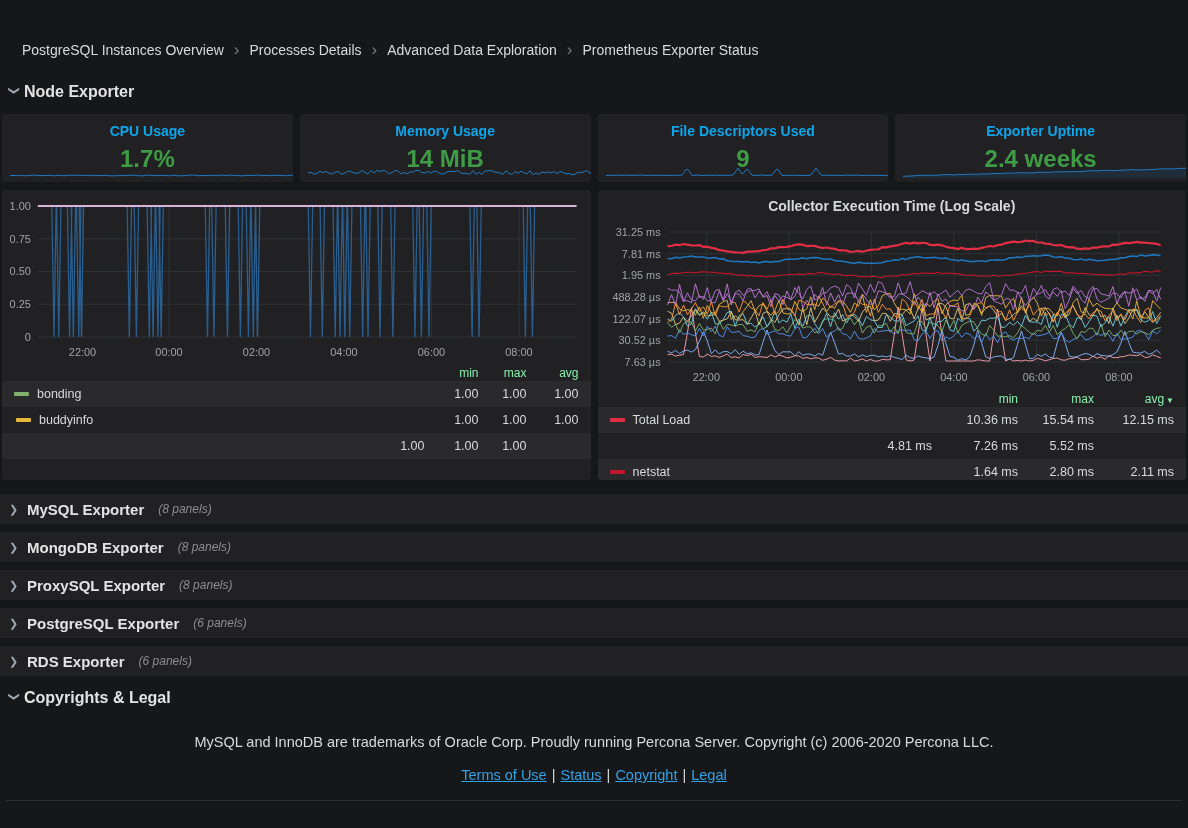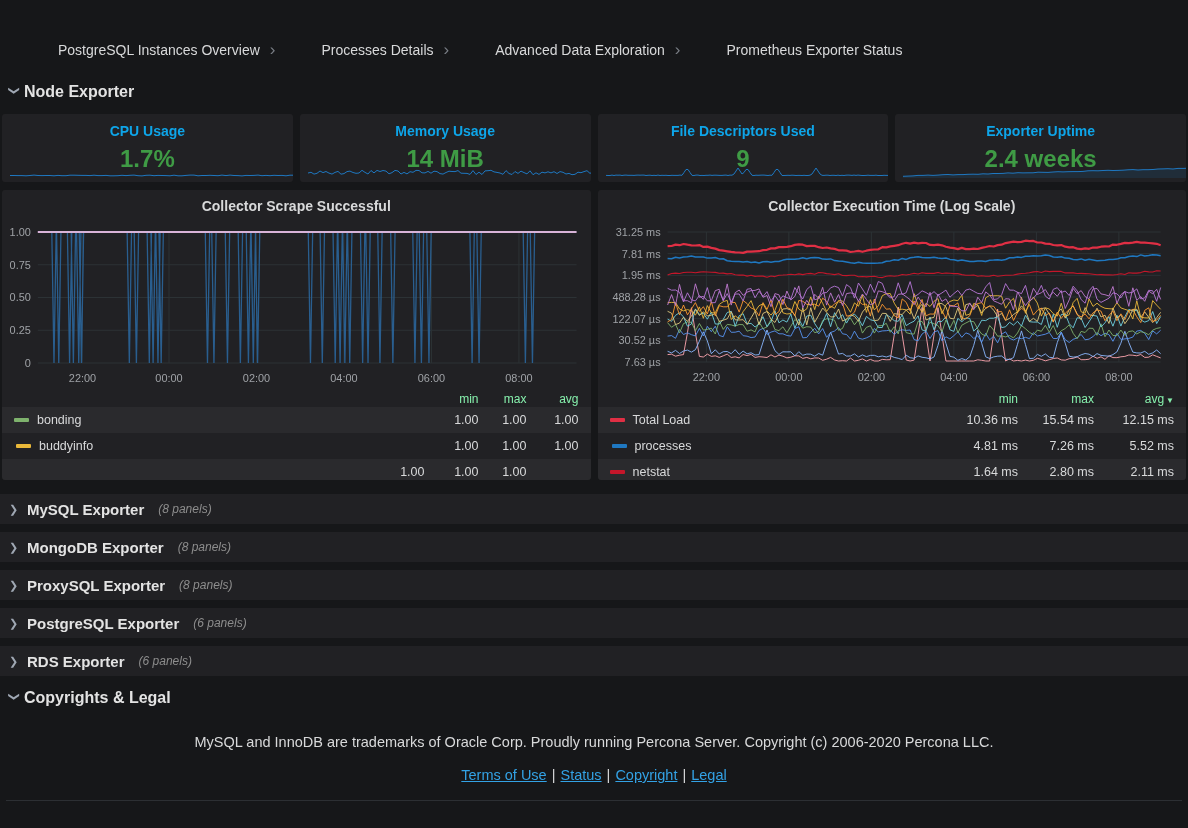--- a/index.html
+++ b/index.html
@@ -6,21 +6,21 @@
   html,body { width:1188px; height:828px; overflow:hidden; }
   body {
     background:#161719;
     font-family:"Liberation Sans","DejaVu Sans",sans-serif;
     color:#d8d9da;
   }
   .page { width:1188px; height:828px; position:relative; }
 
   
   .breadcrumb { padding:42px 0 0 22px; font-size:14px; display:flex; align-items:center; }
-  .crumb { color:#d8d9da; cursor:pointer;margin-left:36px; }
+  .crumb { color:#d8d9da; cursor:pointer; }
   .crumb-sep { color:#787d84; margin:0 10px; font-size:17px; line-height:14px; }
 
   
   .section-header { display:flex; align-items:center; margin-left:8px; cursor:pointer; }
   .section-header.node { margin-top:25px; }
   .section-header.legal-h { margin-top:13px; }
   .chev { color:#9fa7b3; font-size:11px; width:16px; display:inline-block; }
   .chev.expanded { transform:rotate(90deg); transform-origin:40% 50%; }
   .section-title { font-size:16px; font-weight:bold; color:#e3e3e3; }
 
@@ -111,21 +111,20 @@
         <div class="stat-value">2.4 weeks</div>
         <svg class="stat-spark" viewBox="0 0 300 24" preserveAspectRatio="none">
           <polygon points="0,21.296002082247288 5,21.14291049047994 10,20.872355767370514 15,20.4377271858044 20,20.42884683126273 25,20.057749333636213 30,20.41561067420989 35,20.072926910376797 40,19.74944724285354 45,19.53295843829401 50,19.94294784331384 55,19.61200573400905 60,19.565426589781417 65,19.279103248721608 70,19.164940448462342 75,19.253470445470885 80,18.813915340524787 85,19.000233249537025 90,18.52644447167404 95,18.515684353808563 100,18.435668986601133 105,17.904369688406586 110,18.162640102828544 115,17.74700896133048 120,17.869294775184244 125,17.80394250668275 130,17.831910945599276 135,17.210410120384765 140,17.34826299577641 145,17.40692107717817 150,16.970427692728116 155,16.70276801066163 160,16.92591781828863 165,16.655927702831107 170,16.643171917103853 175,16.56419288365481 180,16.355984850693492 185,15.833937171163658 190,15.692684111821777 195,15.75676014730707 200,15.482561086273442 205,15.319199990093088 210,15.461756094545127 215,15.432823399982103 220,15.165874282860507 225,14.841136211296543 230,14.63152306835788 235,15.00208831432586 240,14.650574572291225 245,14.746070755474891 250,14.475281934052084 255,13.967184580350294 260,13.859616395939762 265,13.672713533354303 270,13.995369783695788 275,13.384832619146135 280,13.393693178178122 285,13.162091820361093 290,13.010580221672232 295,13.0810666431052 300,12.707633620360866 300,23 0,23" fill="rgba(31,120,193,0.14)"></polygon>
           <polyline points="0.0,21.3 5.0,21.1 10.0,20.9 15.0,20.4 20.0,20.4 25.0,20.1 30.0,20.4 35.0,20.1 40.0,19.7 45.0,19.5 50.0,19.9 55.0,19.6 60.0,19.6 65.0,19.3 70.0,19.2 75.0,19.3 80.0,18.8 85.0,19.0 90.0,18.5 95.0,18.5 100.0,18.4 105.0,17.9 110.0,18.2 115.0,17.7 120.0,17.9 125.0,17.8 130.0,17.8 135.0,17.2 140.0,17.3 145.0,17.4 150.0,17.0 155.0,16.7 160.0,16.9 165.0,16.7 170.0,16.6 175.0,16.6 180.0,16.4 185.0,15.8 190.0,15.7 195.0,15.8 200.0,15.5 205.0,15.3 210.0,15.5 215.0,15.4 220.0,15.2 225.0,14.8 230.0,14.6 235.0,15.0 240.0,14.7 245.0,14.7 250.0,14.5 255.0,14.0 260.0,13.9 265.0,13.7 270.0,14.0 275.0,13.4 280.0,13.4 285.0,13.2 290.0,13.0 295.0,13.1 300.0,12.7" fill="none" stroke="#1f78c1" stroke-width="1" vector-effect="non-scaling-stroke"></polyline>
         </svg>
       </div>
     </div>
 
   <div class="charts-row">
     <section class="chart-panel">
-      <h2 class="panel-title">Collector Scrape Successful</h2>
       <svg class="chart" id="chart0" viewBox="0 0 592 174" preserveAspectRatio="none">
           <line x1="36" y1="16" x2="578" y2="16" stroke="#2c3235" stroke-width="1"></line>
           <text x="29" y="20" text-anchor="end" font-size="11" fill="#9fa2a6">1.00</text>
           <line x1="36" y1="48.75" x2="578" y2="48.75" stroke="#2c3235" stroke-width="1"></line>
           <text x="29" y="52.75" text-anchor="end" font-size="11" fill="#9fa2a6">0.75</text>
           <line x1="36" y1="81.5" x2="578" y2="81.5" stroke="#2c3235" stroke-width="1"></line>
           <text x="29" y="85.5" text-anchor="end" font-size="11" fill="#9fa2a6">0.50</text>
           <line x1="36" y1="114.25" x2="578" y2="114.25" stroke="#2c3235" stroke-width="1"></line>
           <text x="29" y="118.25" text-anchor="end" font-size="11" fill="#9fa2a6">0.25</text>
           <line x1="36" y1="147" x2="578" y2="147" stroke="#2c3235" stroke-width="1"></line>
@@ -230,24 +229,20 @@
           <div class="legend-row stripe">
             <span class="legend-name-cell">
               <span class="swatch" style="background: rgb(224, 47, 68);"></span>
               <span class="series-name">Total Load</span>
             </span>
             <span class="legend-cell">10.36 ms</span>
             <span class="legend-cell">15.54 ms</span>
             <span class="legend-cell">12.15 ms</span>
           </div>
           <div class="legend-row">
-            <span class="legend-name-cell">
-              <span class="swatch" style="background: rgb(31, 120, 193);"></span>
-              <span class="series-name">processes</span>
-            </span>
             <span class="legend-cell">4.81 ms</span>
             <span class="legend-cell">7.26 ms</span>
             <span class="legend-cell">5.52 ms</span>
           </div>
           <div class="legend-row stripe">
             <span class="legend-name-cell">
               <span class="swatch" style="background: rgb(196, 22, 42);"></span>
               <span class="series-name">netstat</span>
             </span>
             <span class="legend-cell">1.64 ms</span>

